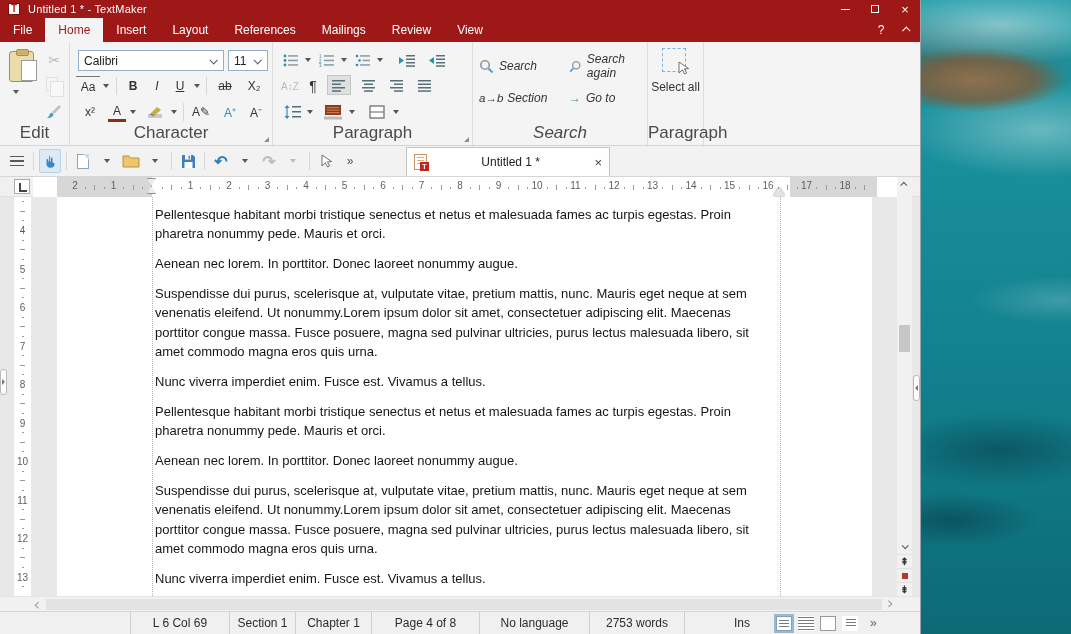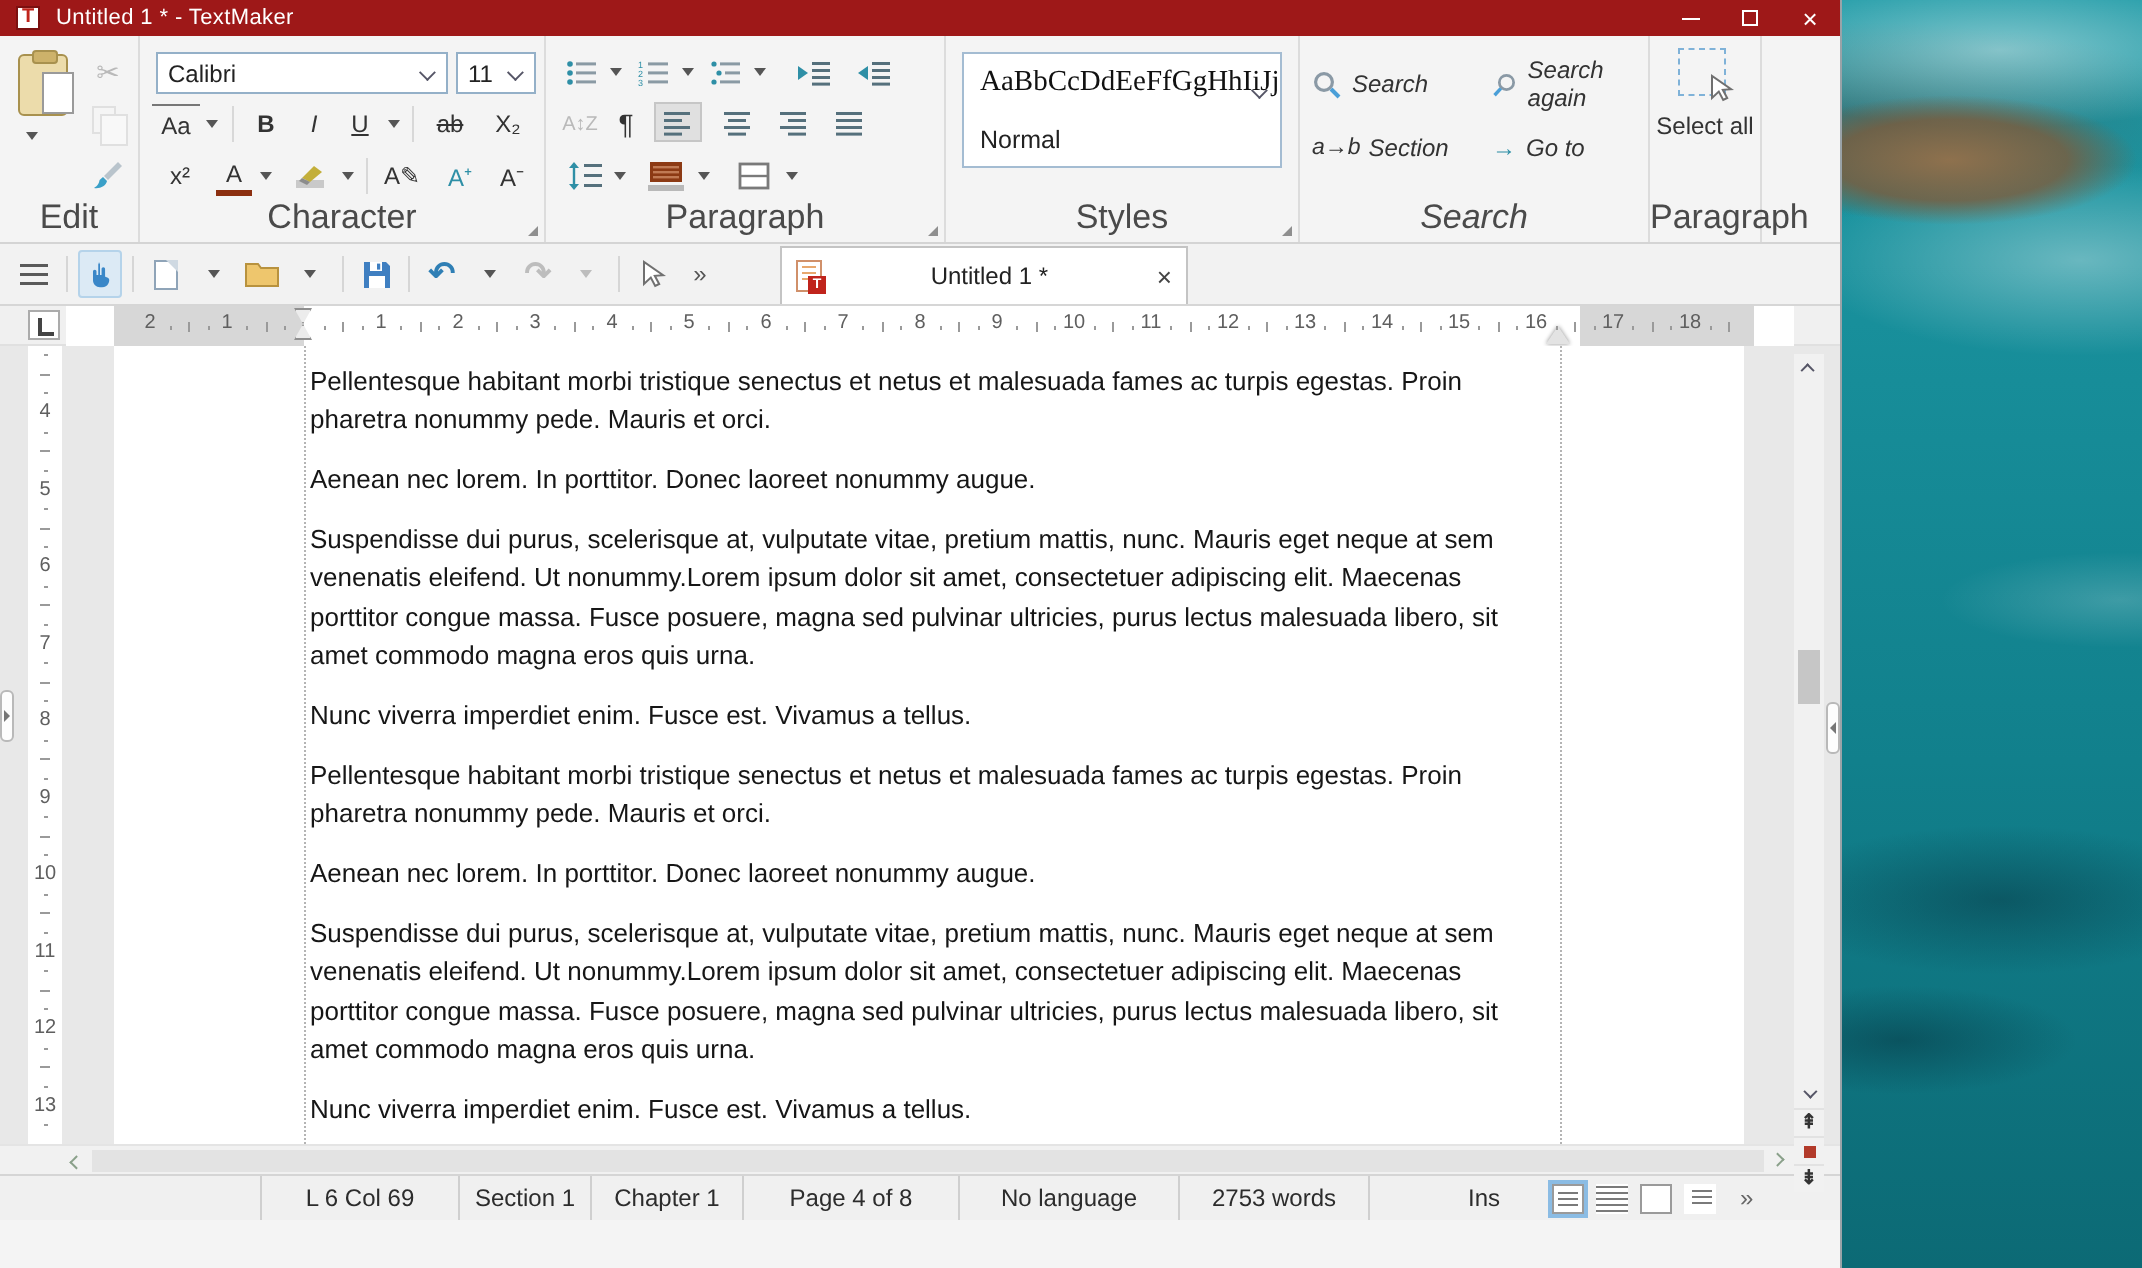--- a/index.html
+++ b/index.html
@@ -73,21 +73,21 @@
   .hbar-lines { width:14px; height:11px;
     background:repeating-linear-gradient(#5a5a5a 0 1.5px, transparent 1.5px 4.4px); }
   .dashedbox { width:24px; height:24px; border:1.5px dashed #7fb2d8; position:relative; }
 
   
   .toolbar { height:31px; background:#f2f2f2; border-bottom:1px solid #d6d6d6;
     display:flex; align-items:center; font-size:12px; }
   .tbtn { height:24px; min-width:22px; display:flex; align-items:center; justify-content:center; margin:0 1px; }
   .tsep { width:1px; height:18px; background:#d6d6d6; margin:0 4px; }
   .touch { background:#dceaf5; border:1px solid #b5d3ea; border-radius:2px; }
-  .doctab { margin-left:28px; width:204px; height:29px; background:#fff; border:1px solid #c4c4c4; border-bottom:none;
+  .doctab { margin-left:44px; width:204px; height:29px; background:#fff; border:1px solid #c4c4c4; border-bottom:none;
     display:flex; align-items:center; padding:0 7px; align-self:flex-end; }
   .doctab .dtitle { flex:1; text-align:center; color:#222; }
   .tabico { width:13px; height:16px; background:#fff; border:1px solid #d0906a; position:relative; }
   .tabico::before { content:""; position:absolute; left:2px; top:2px; right:2px; height:8px;
     background:repeating-linear-gradient(#e8a86e 0 1px, transparent 1px 3px); }
   .tabico::after { content:"T"; position:absolute; right:-3px; bottom:-2px; width:9px; height:9px;
     background:#c0241c; color:#fff; font-size:7px; font-weight:bold; line-height:9px; text-align:center; }
 
   
   .rulerrow { height:20px; background:#f0f0f0; position:relative; border-bottom:1px solid #e0e0e0; }
@@ -162,20 +162,35 @@
       <div class="title-text">Untitled 1 * - TextMaker</div>
       <div class="winbtn">
           <span class="minbar"></span>
         </div>
       <div class="winbtn">
           <span class="maxbox"></span>
         </div>
       <div class="winbtn" style="font-size:13px;">×</div>
     </div>
 
+    <div class="menubar">
+      <div class="mtab">File</div>
+      <div class="mtab active">Home</div>
+      <div class="mtab">Insert</div>
+      <div class="mtab">Layout</div>
+      <div class="mtab">References</div>
+      <div class="mtab">Mailings</div>
+      <div class="mtab">Review</div>
+      <div class="mtab">View</div>
+      <div class="spacer"></div>
+      <div class="mico">?</div>
+      <div class="mico">
+          <span class="chev up" style="border-color:#fff;"></span>
+        </div>
+    </div>
 
     <div class="ribbon">
 
       <div class="rgroup" style="width:70px;">
         <div>
             <div class="clipboard"></div>
           </div>
         <span class="caret pos" style="left:13px; top:48px;"></span>
         <div class="rbtn gray" style="left:44px; top:8px; width:20px; font-size:14px;">
             <span>✂</span>
@@ -367,29 +382,20 @@
           <svg width="16" height="14" viewBox="0 0 16 14">
               <rect x="1" y="1" width="14" height="12" fill="#fff" stroke="#7a7a7a" stroke-width="1.4"></rect>
               <line x1="1" y1="7" x2="15" y2="7" stroke="#7a7a7a" stroke-width="1.2"></line>
             </svg>
         </div>
         <span class="caret pos" style="left:120px; top:68px;"></span>
         <div class="glabel">Paragraph</div>
         <div class="launcher"></div>
       </div>
 
-      <div class="rgroup" style="width:177px;">
-        <div style="position:absolute; left:8px; top:8px; width:160px; height:58px; background:#fff; border:1px solid #a4bcd2;">
-          <div style="position:absolute; left:8px; top:6px; font-family:'Liberation Serif',serif; font-size:14.5px; color:#111;">AaBbCcDdEeFfGgHhIiJj</div>
-          <span class="chev" style="position:absolute; right:8px; top:16px;"></span>
-          <div style="position:absolute; left:8px; bottom:6px; font-size:12.5px; color:#222;">Normal</div>
-        </div>
-        <div class="glabel">Styles</div>
-        <div class="launcher"></div>
-      </div>
 
       <div class="rgroup" style="width:175px;font-style:italic;">
         <div class="rbtn" style="left:6px; top:14px;">
           <svg width="15" height="15" viewBox="0 0 15 15">
               <circle cx="6" cy="6" r="4.2" fill="none" stroke="#8a99a5" stroke-width="1.6"></circle>
               <line x1="9.5" y1="9.5" x2="13.5" y2="13.5" stroke="#4a9fd8" stroke-width="2"></line>
             </svg>
           <span style="margin-left:5px;">Search</span>
         </div>
         <div class="rbtn" style="left:96px; top:14px;">

